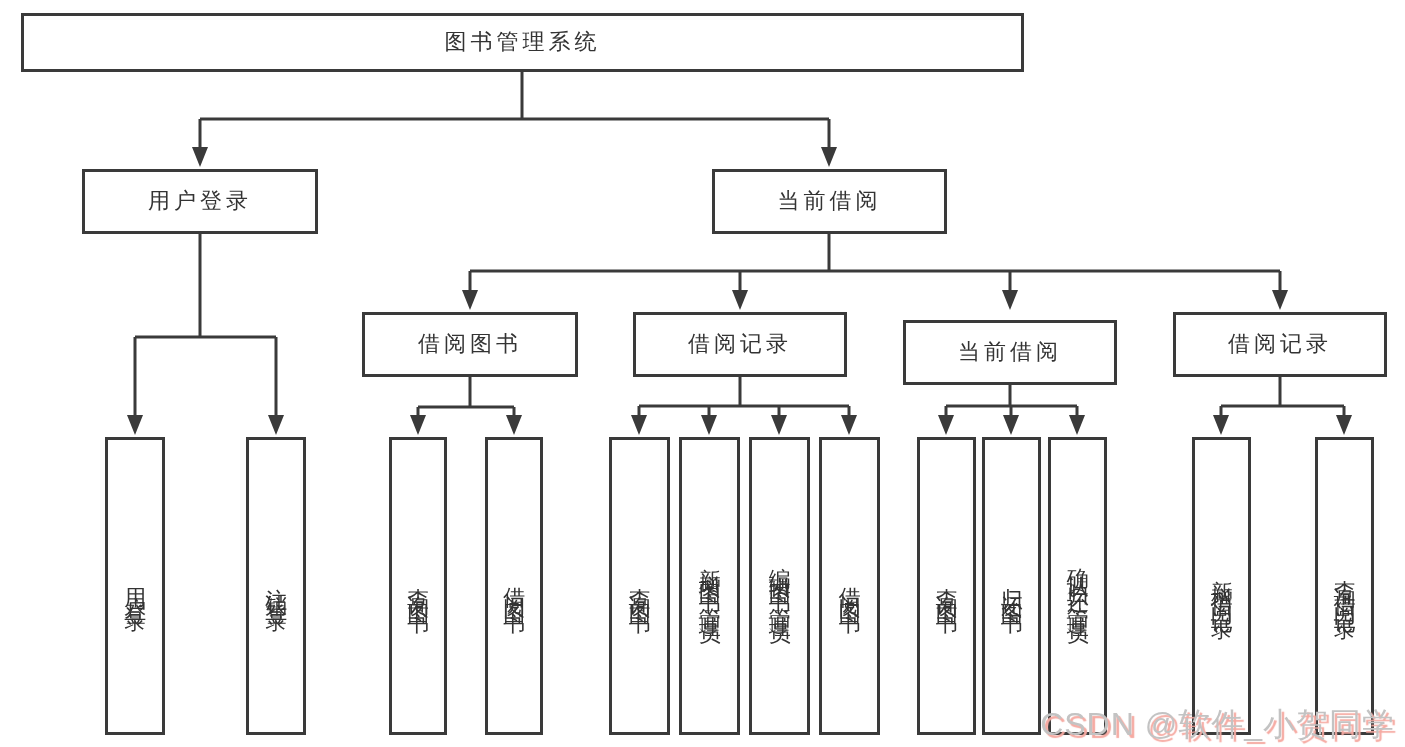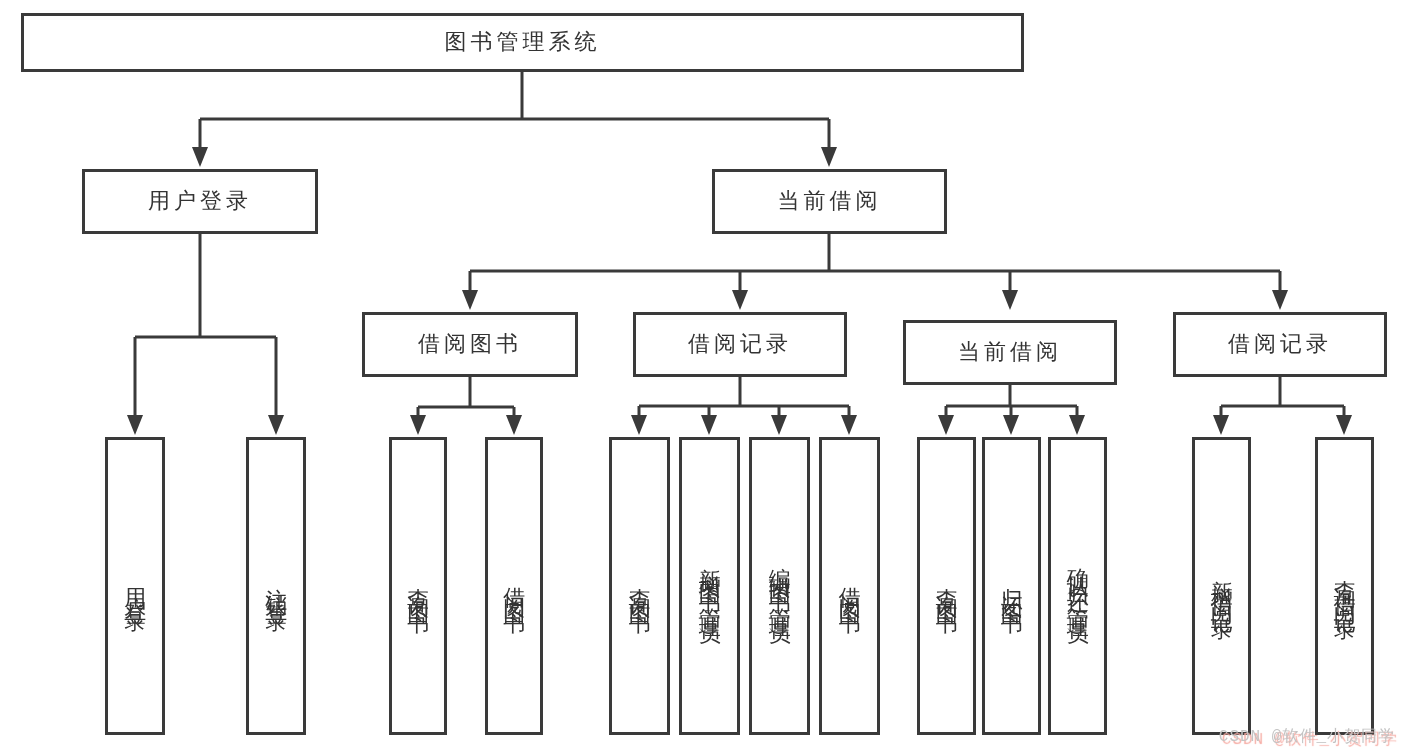--- a/index.html
+++ b/index.html
@@ -18,25 +18,24 @@
   .box .lbl{
     color:var(--text,#333);font-size:22px;line-height:1.2;
     letter-spacing:4px;white-space:nowrap;
   }
   .box.v .lbl{
     writing-mode:vertical-rl;text-orientation:mixed;
     letter-spacing:8px;white-space:normal;
   }
   .watermark{
     position:absolute;right:10px;bottom:0px;z-index:3;
-    font-size:16px;letter-spacing:1px;
+    font-size:32px;letter-spacing:1px;
     color:var(--watermark-gray,#c3c3c3);
     text-shadow:3px 3px 1px var(--watermark-pink,#f6aaa2);
     white-space:nowrap;
-    font-family:Liberation Mono, monospace;
   }
 </style>
 </head>
 <body>
 
 <div class="canvas">
 
   <svg class="connectors" viewBox="0 0 1405 747" xmlns="http://www.w3.org/2000/svg">
     <path d="
       M522 68 V119 M200 119 H829 M200 119 V150 M829 119 V150

